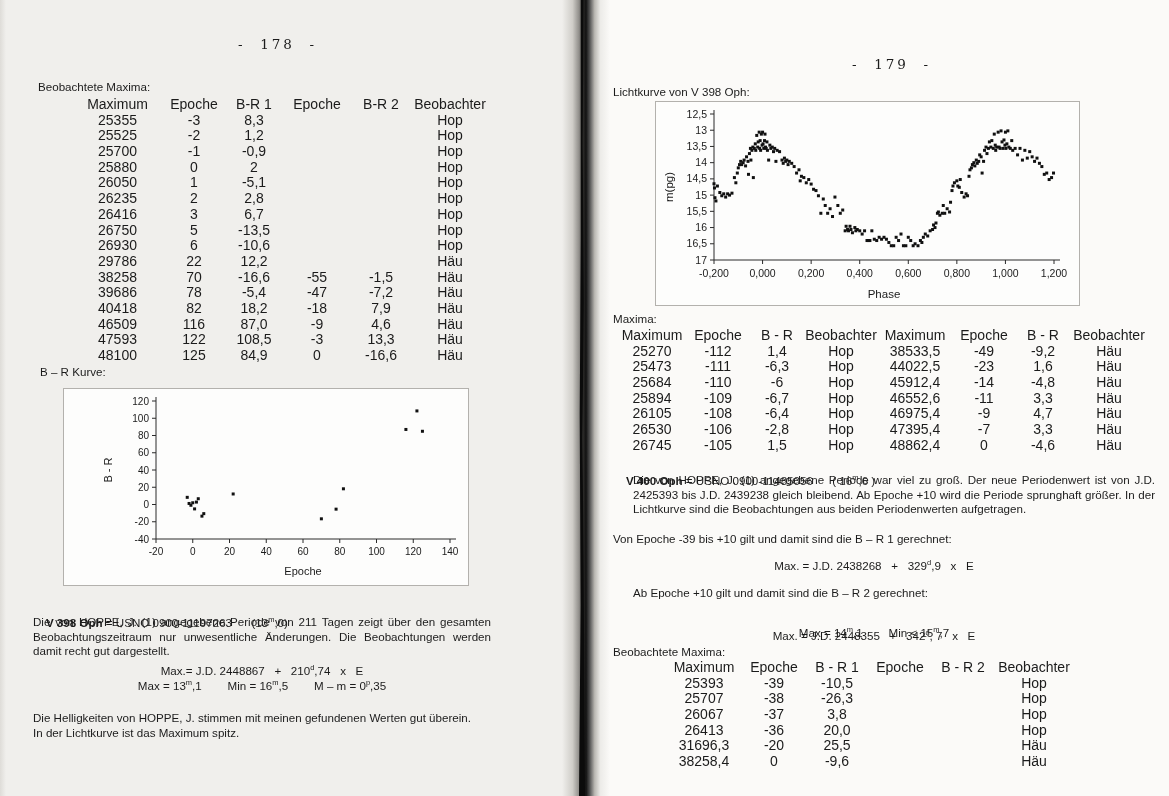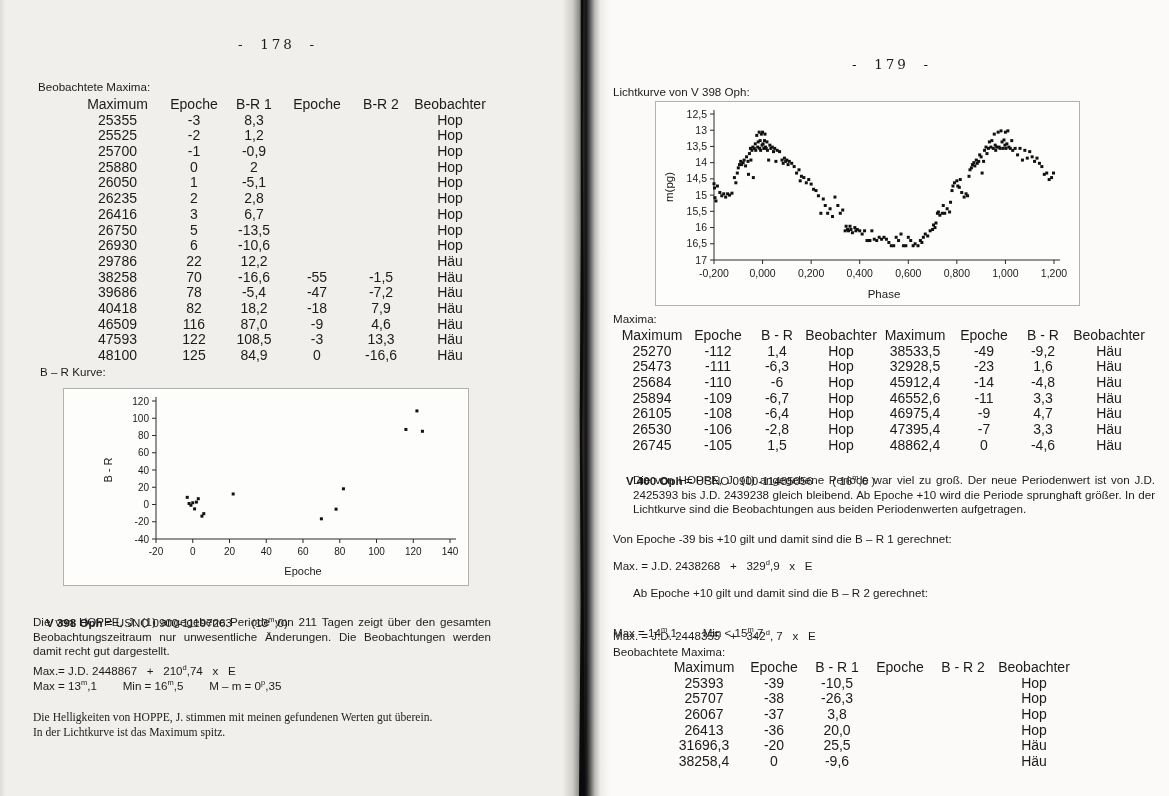--- a/index.html
+++ b/index.html
@@ -13,21 +13,21 @@
   .page-left{left:0;width:578px;background:var(--page_left_bg,#f0efec);}
   .page-right{left:600px;width:569px;background:var(--page_right_bg,#fbfaf8);}
   .abs{position:absolute;}
   .pagenum{
     font-family:"DejaVu Serif", serif;
     font-size:13.5px;letter-spacing:3px;white-space:pre;
   }
   .lbl{font-size:11.6px;}
   .txt{font-size:11.6px;line-height:14.6px;}
   .just{text-align:justify;text-align-last:left;}
-  .fx{font-size:11.6px;white-space:pre;}
+  .fx{font-size:11.6px;text-align:center;white-space:pre;}
   sup{font-size:7.5px;line-height:0;}
   b{font-weight:bold;}
   
   .tbl{font-size:14px;}
   .trow{display:flex;height:15.7px;line-height:15.7px;}
   .tc{display:inline-block;text-align:center;white-space:nowrap;overflow:visible;}
   .tbl-left .c0{width:95px}.tbl-left .c1{width:58px}.tbl-left .c2{width:62px}
   .tbl-left .c3{width:64px}.tbl-left .c4{width:64px}.tbl-left .c5{width:74px}
   .tbl-rmax .c0{width:70px}.tbl-rmax .c1{width:62px}.tbl-rmax .c2{width:56px}
   .tbl-rmax .c3{width:72px}.tbl-rmax .c4{width:76px}.tbl-rmax .c5{width:62px}
@@ -294,21 +294,21 @@
 
   <div class="abs txt" style="left:33px;top:601px;white-space:pre;">
     <b>V 398 Oph</b><span> = USNO 0900-11197263      </span><span><span>(13</span><sup>m</sup><span>,0)</span></span>
   </div>
 
   <div class="abs txt just" style="left:33px;top:615px;width:458px;">Die von HOPPE, J. (1) angegebene Periode von 211 Tagen zeigt über den gesamten Beobachtungszeitraum nur unwesentliche Änderungen. Die Beobachtungen werden damit recht gut dargestellt.</div>
 
   <div class="abs fx" style="left:33px;top:664px;width:458px;"><span>Max.= J.D. 2448867   +   210</span><sup>d</sup><span>,74   x   E</span></div>
   <div class="abs fx" style="left:33px;top:679px;width:458px;"><span>Max = 13</span><sup>m</sup><span>,1        Min = 16</span><sup>m</sup><span>,5        M – m = 0</span><sup>p</sup><span>,35</span></div>
 
-  <div class="abs txt" style="left:33px;top:711px;width:480px;font-family:Liberation Serif, serif;">
+  <div class="abs txt" style="left:33px;top:711px;width:480px;">
     <div>Die Helligkeiten von HOPPE, J. stimmen mit meinen gefundenen Werten gut überein.</div>
     <div>In der Lichtkurve ist das Maximum spitz.</div>
   </div>
 </div>
 
 <div class="page page-right">
 
   <div class="abs pagenum" style="left:252px;top:56px;">-  179  -</div>
 
   <div class="abs lbl" style="left:13px;top:85px;">Lichtkurve von V 398 Oph:</div>
@@ -598,21 +598,21 @@
           <span class="tc c5">-49</span>
           <span class="tc c6">-9,2</span>
           <span class="tc c7">Häu</span>
         </div>
 
         <div class="trow">
           <span class="tc c0">25473</span>
           <span class="tc c1">-111</span>
           <span class="tc c2">-6,3</span>
           <span class="tc c3">Hop</span>
-          <span class="tc c4">32928,5</span>
+          <span class="tc c4">44022,5</span>
           <span class="tc c5">-23</span>
           <span class="tc c6">1,6</span>
           <span class="tc c7">Häu</span>
         </div>
 
         <div class="trow">
           <span class="tc c0">25684</span>
           <span class="tc c1">-110</span>
           <span class="tc c2">-6</span>
           <span class="tc c3">Hop</span>

